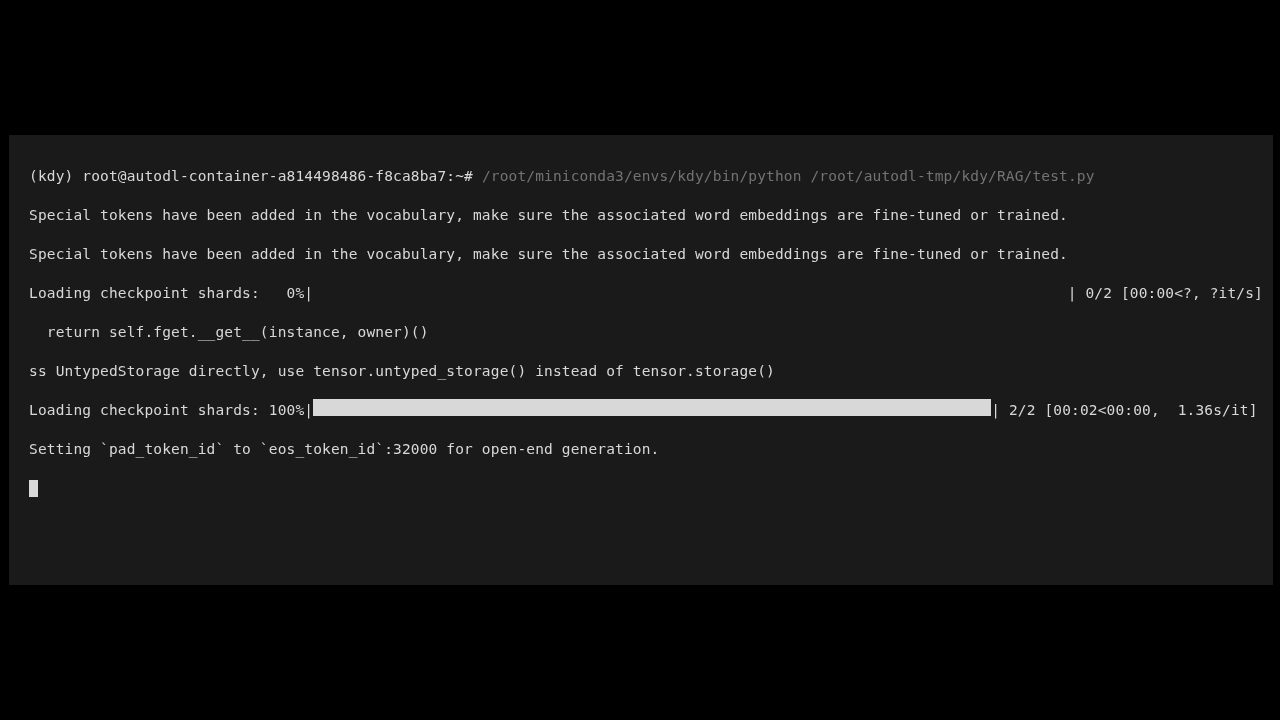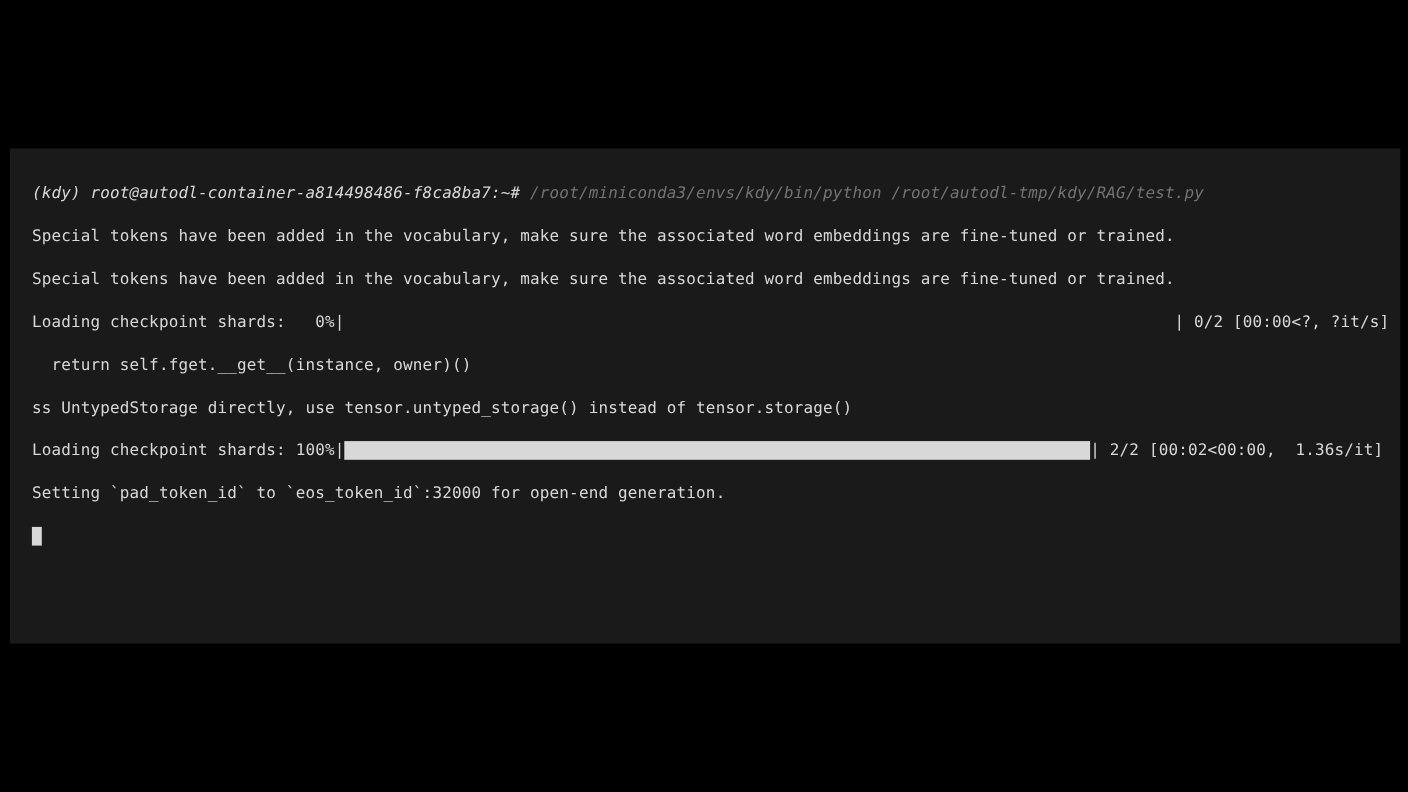--- a/index.html
+++ b/index.html
@@ -28,26 +28,26 @@
     position: absolute;
     left: 12px;
     top: 150px;
     width: 9px;
     height: 9px;
     border: 1.5px solid #7a7a7a;
     border-radius: 50%;
     background: transparent;
   }
   .line { display: block; }
-  .prompt-line { display: flex; font-style: italic; }
+  .prompt-line { display: flex; }
   .prompt { color: #d8d8d8; }
   .cmd { color: #737373; }
   .progress-row {
     display: flex;
-    align-items: center;
+    align-items: flex-start;
   }
   .progress-label { flex: 0 0 auto; }
   .progress-empty {
     flex: 1 1 auto;
     text-align: right;
   }
   .progress-bar-fill {
     display: inline-block;
     height: 17px;
     background: #d8d8d8;

